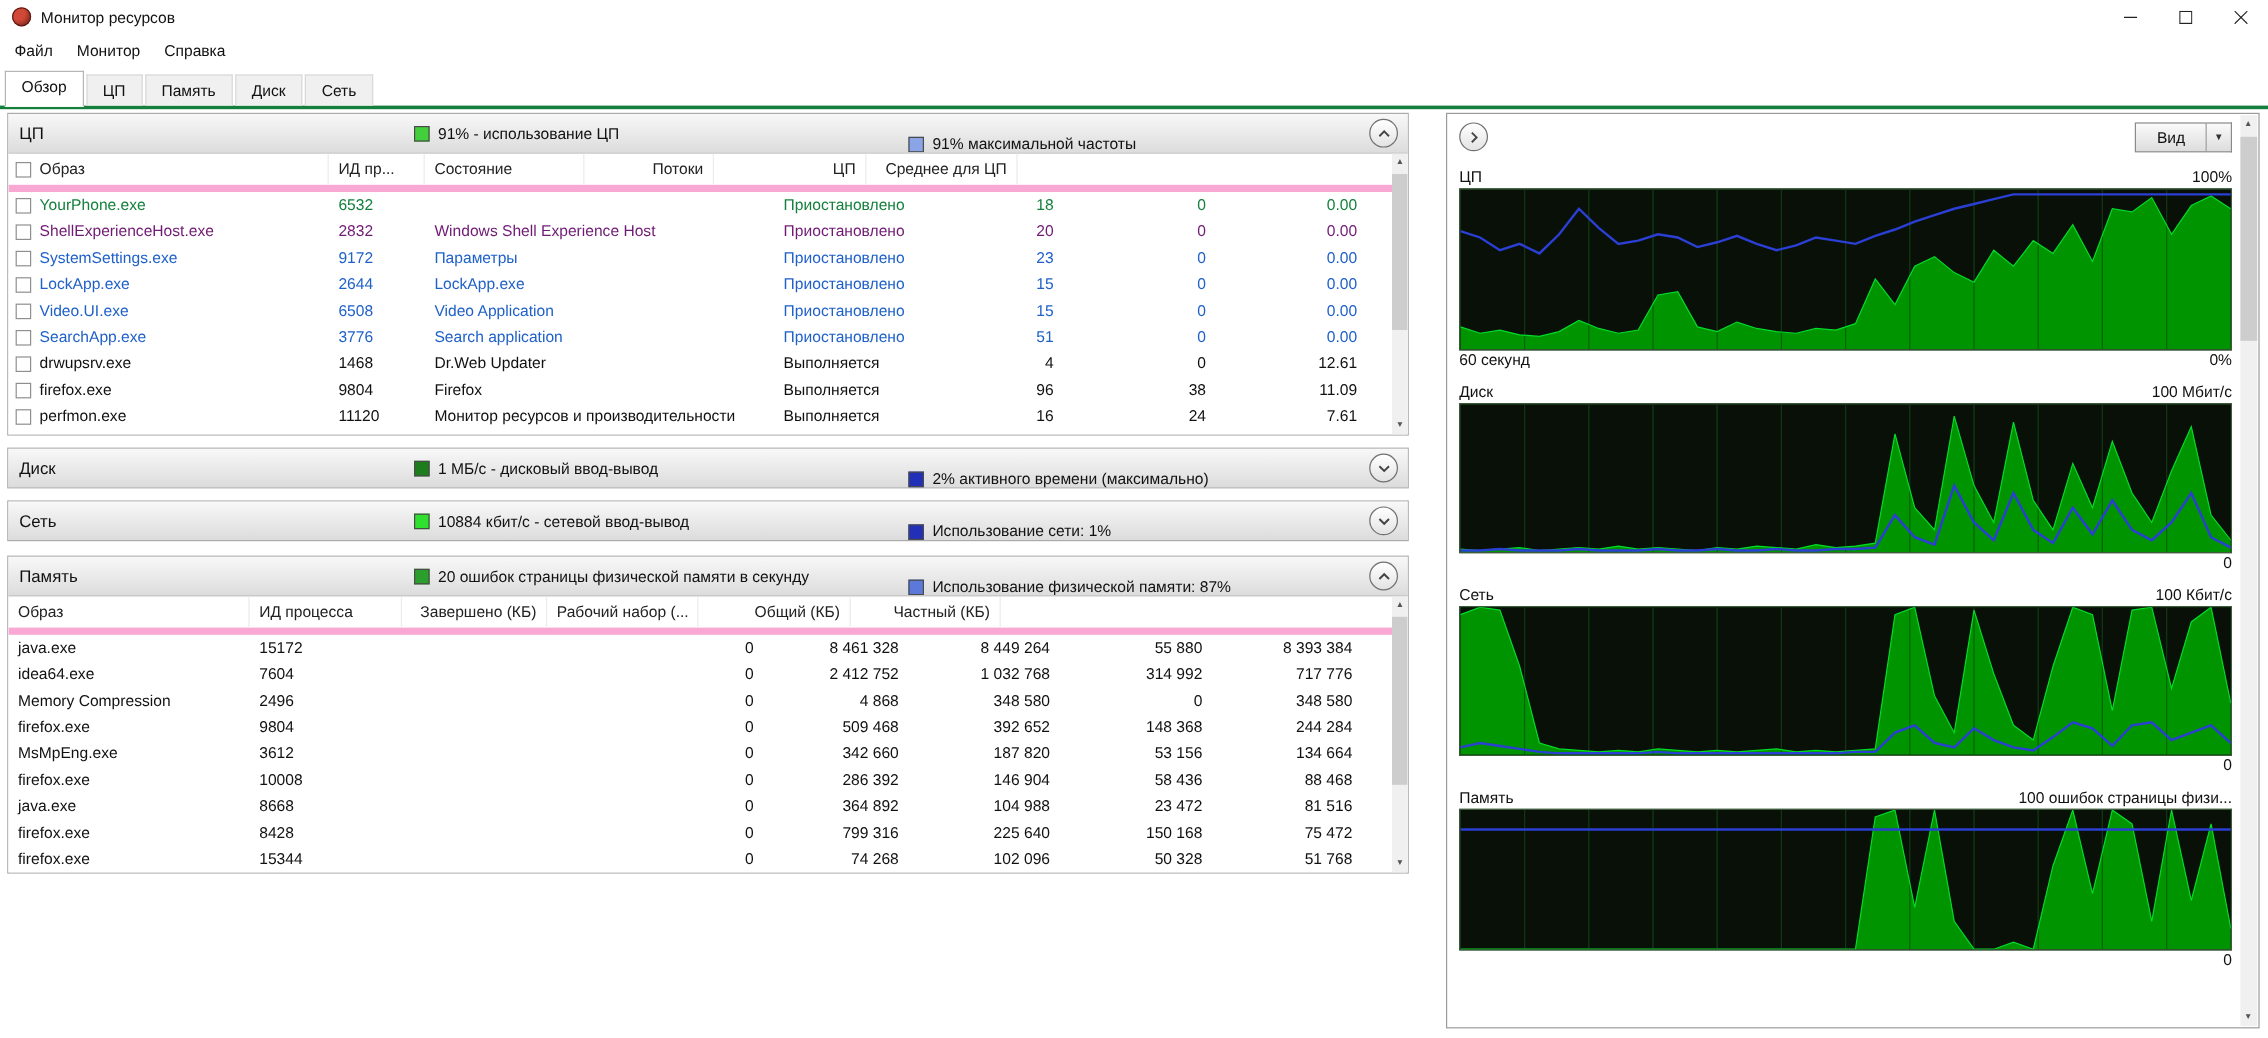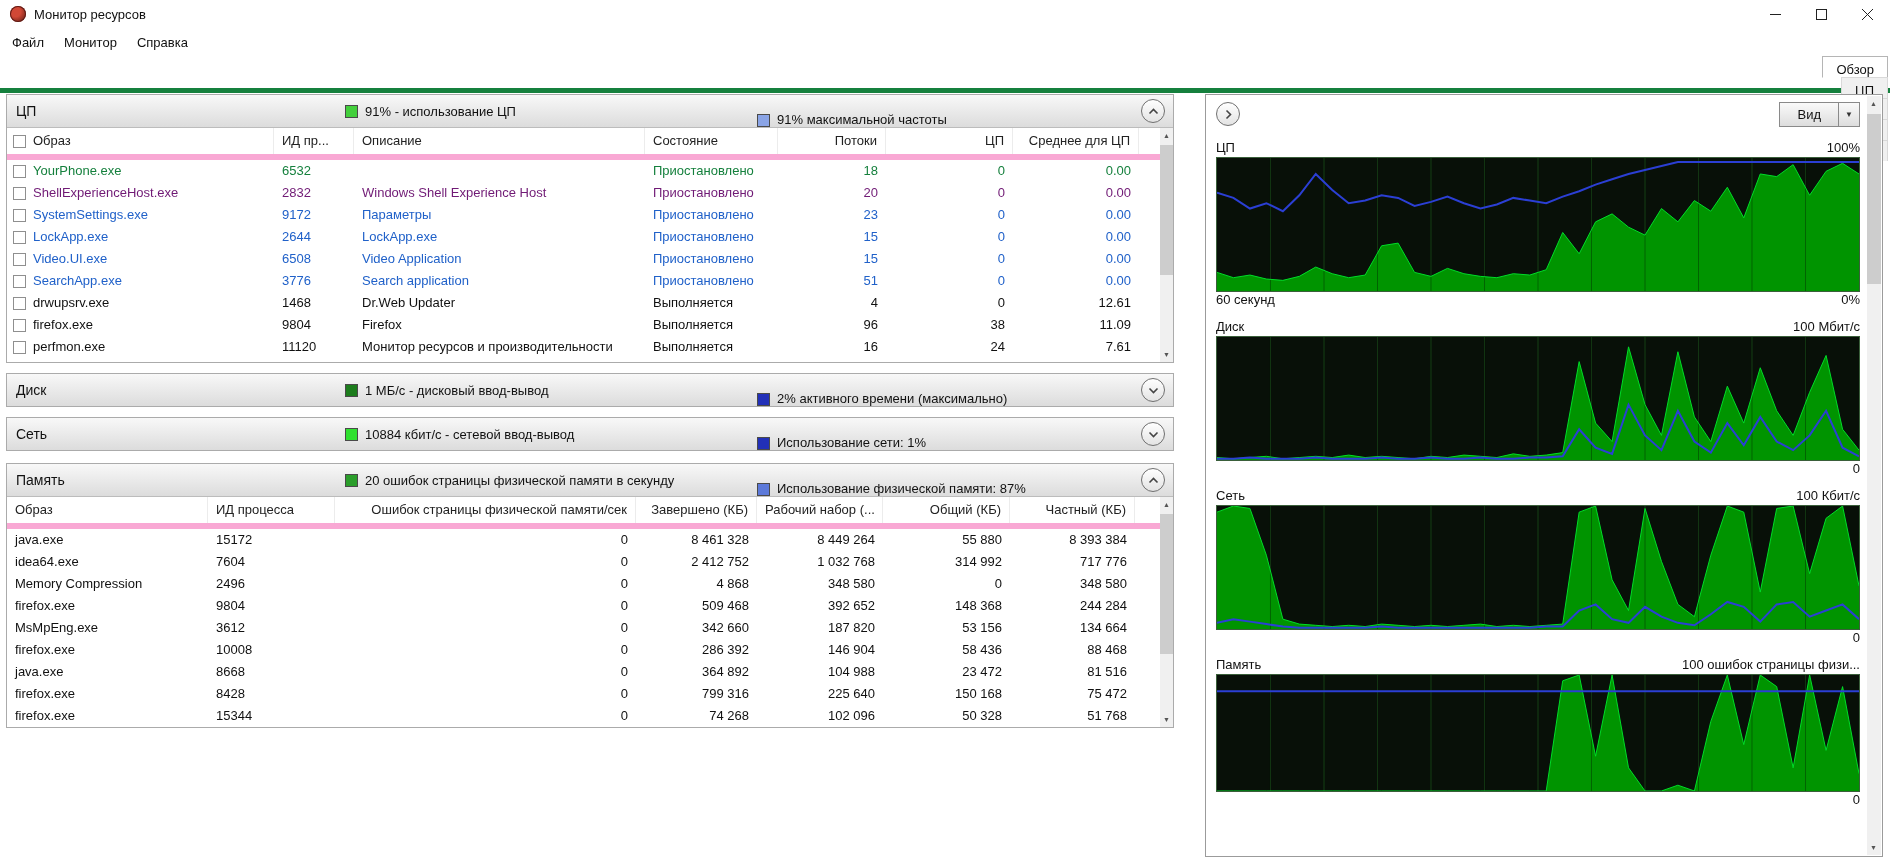--- a/index.html
+++ b/index.html
@@ -13,21 +13,21 @@
   .app-icon{width:16px;height:16px;margin:0 8px 0 10px;border-radius:50%;
     background:radial-gradient(circle at 35% 35%, #d14836 0 35%, #8c2d22 70%, #6e211a 100%);
     box-shadow:inset 0 0 0 1px #5e1b15;}
   .title-text{font-size:13px;}
   .win-controls{margin-left:auto;display:flex;height:28px;}
   .win-btn{width:46px;height:28px;display:flex;align-items:center;justify-content:center;background:transparent;border:none;padding:0;}
   
   .menubar{position:absolute;top:28px;left:0;right:12px;height:28px;display:flex;align-items:center;padding-left:2px;background:#fff;}
   .menu-item{padding:0 10px;}
   
-  .tabbar{position:absolute;top:56px;left:0;right:0;height:32px;display:flex;align-items:flex-end;padding-left:4px;border-bottom:5px solid #15803d;background:#fff;flex-direction:column;}
+  .tabbar{position:absolute;top:56px;left:0;right:0;height:32px;display:flex;align-items:flex-end;padding-left:4px;border-bottom:3px solid #15803d;background:#fff;}
   .tab{height:26px;box-sizing:border-box;padding:5px 13px 0 13px;background:#f0f0f0;border:1px solid #d9d9d9;border-bottom:none;margin-right:2px;}
   .tab.active{background:#fff;border-color:#b5b5b5;height:30px;margin-bottom:-1px;border-bottom:1px solid #fff;}
   
   .left-col{position:absolute;top:94px;left:6px;width:1168px;}
   .section{border:1px solid #ababab;background:#fff;box-sizing:border-box;}
   .sec-cpu{margin-bottom:10px;}
   .sec-disk{margin-bottom:10px;}
   .sec-net{margin-bottom:12px;}
   .sec-header{position:relative;height:32px;background:linear-gradient(#f8f8f8,#dcdcdc);display:flex;align-items:center;}
   .sec-title{padding-left:9px;font-size:14px;}
@@ -133,21 +133,20 @@
           </svg>
       </button>
     </div>
     <div class="table-area area-cpu">
       <div class="thead">
         <div class="th cw1 th-cb">
             <span class="cbx"></span>
             <span>Образ</span>
           </div>
         <div class="th cw2">ИД пр...</div>
-        <div class="th cw3">Описание</div>
         <div class="th cw4">Состояние</div>
         <div class="th cw5 num">Потоки</div>
         <div class="th cw6 num">ЦП</div>
         <div class="th cw7 num">Среднее для ЦП</div>
       </div>
       <div id="cpu-rows">
           <div class="trow" style="color: #15803d;">
             <div class="td cw1 td-cb">
               <span class="cbx"></span>
               <span>YourPhone.exe</span>
@@ -328,21 +327,20 @@
       <button class="chev-btn">
         <svg width="11" height="7" viewBox="0 0 11 7">
             <polyline points="1.5,5.5 5.5,1.5 9.5,5.5" fill="none" stroke="#444" stroke-width="1.6"></polyline>
           </svg>
       </button>
     </div>
     <div class="table-area area-mem">
       <div class="thead">
         <div class="th mw1">Образ</div>
         <div class="th mw2">ИД процесса</div>
-        <div class="th mw3 num">Ошибок страницы физической памяти/сек</div>
         <div class="th mw4 num">Завершено (КБ)</div>
         <div class="th mw5 num">Рабочий набор (...</div>
         <div class="th mw6 num">Общий (КБ)</div>
         <div class="th mw7 num">Частный (КБ)</div>
       </div>
       <div id="mem-rows">
           <div class="trow">
             <div class="td mw1">java.exe</div>
             <div class="td mw2">15172</div>
             <div class="td mw3 num">0</div>

